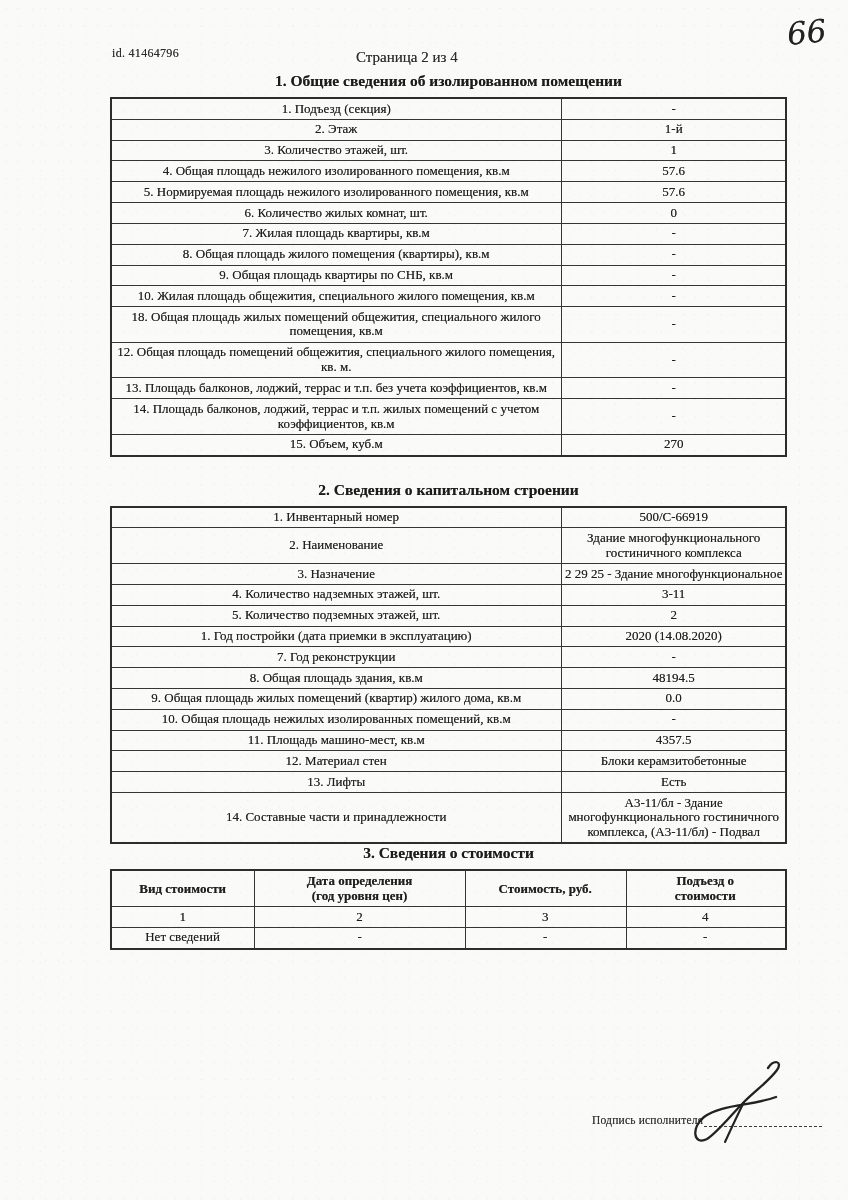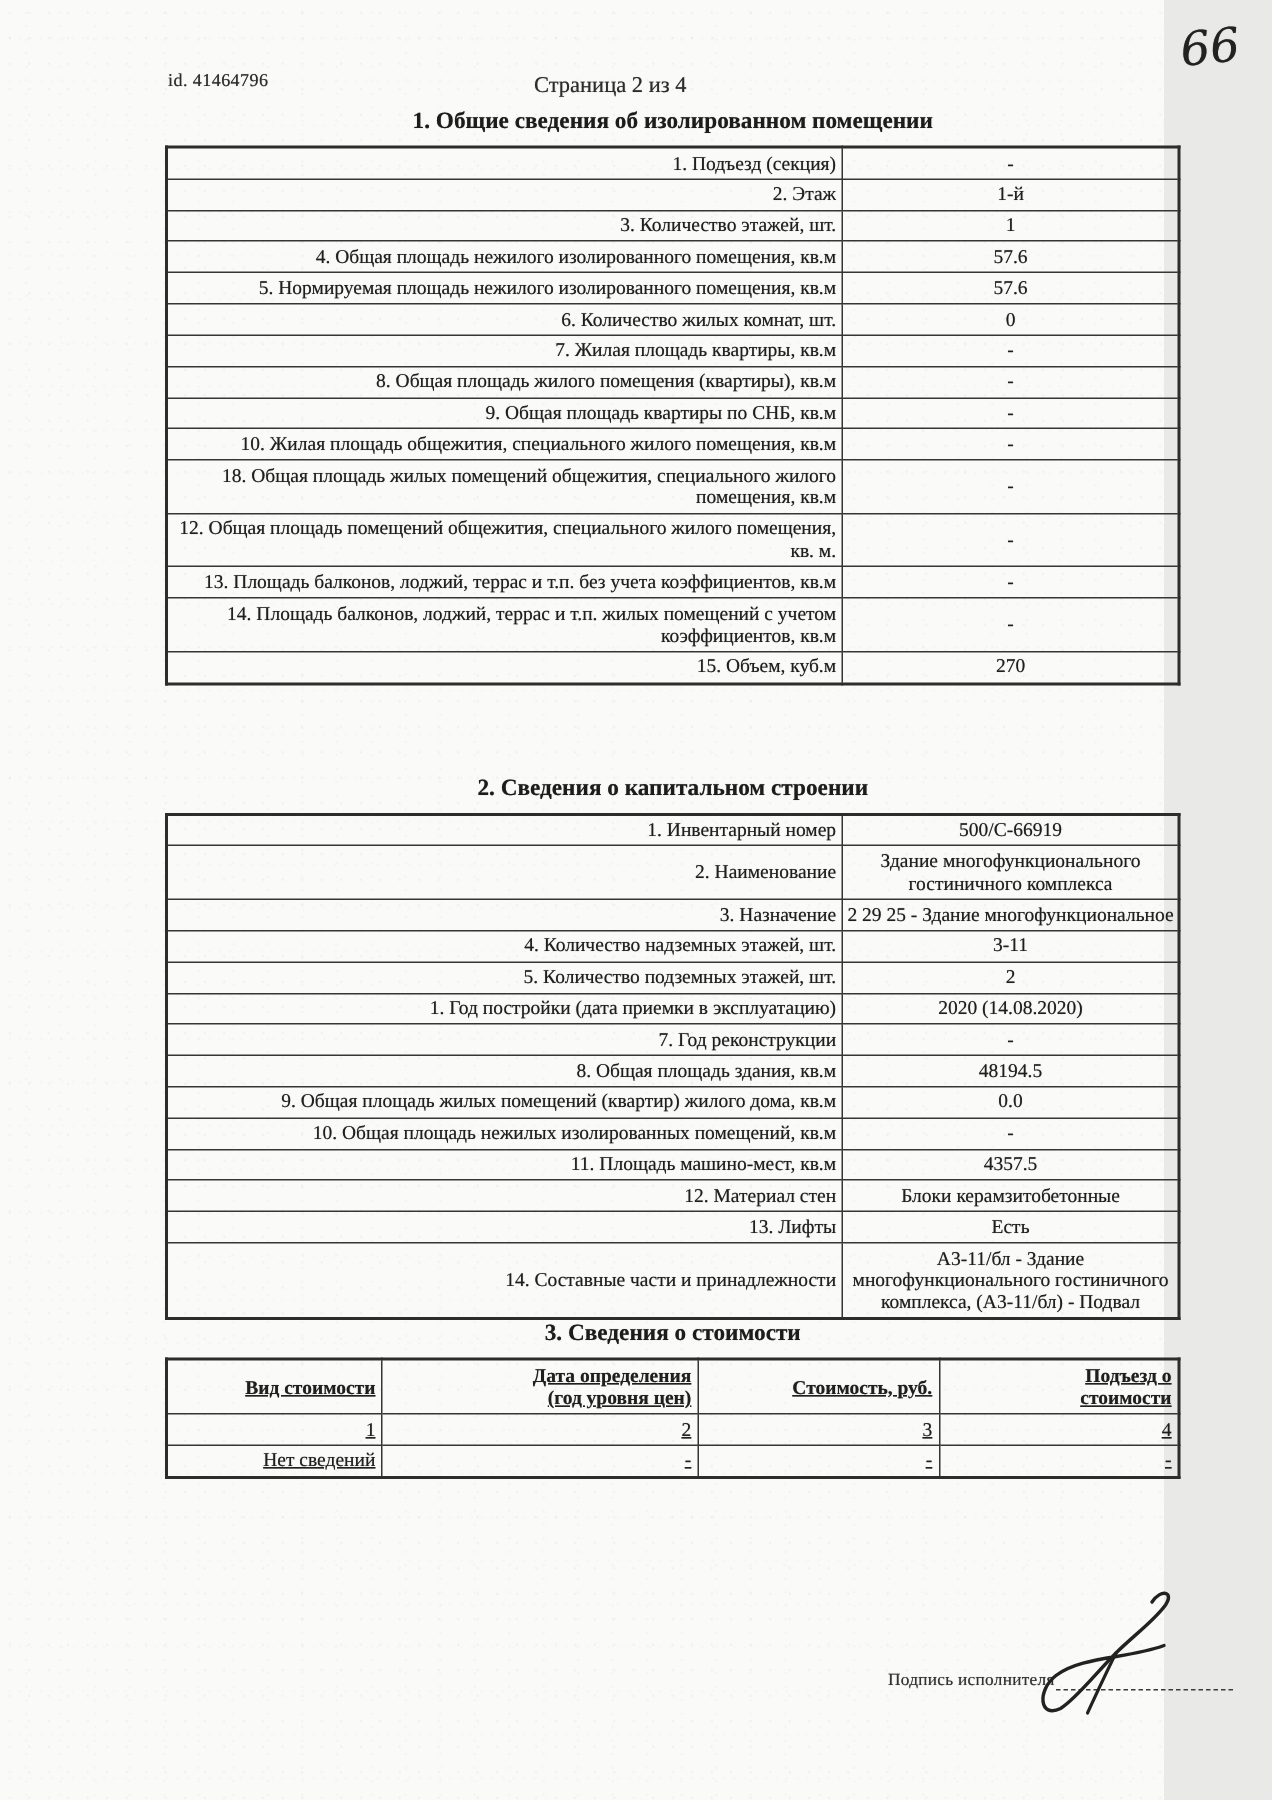--- a/index.html
+++ b/index.html
@@ -5,21 +5,21 @@
   html,body{margin:0;padding:0;}
   body{
     width:848px;height:1200px;
     background:#e9e9e7;
     font-family:"Liberation Serif", serif;
     color:#1f1f1f;
     position:relative;
     overflow:hidden;
   }
   .page{
-    position:absolute;left:0;top:0;width:776px;height:1200px;
+    position:absolute;left:0;top:0;width:848px;height:1200px;
     background-color:#fafaf8;
     background-image:
       radial-gradient(circle, rgba(70,70,70,.055) .6px, transparent 1.1px),
       radial-gradient(circle, rgba(70,70,70,.04) .6px, transparent 1.1px),
       radial-gradient(circle, rgba(70,70,70,.03) .5px, transparent 1px);
     background-size:13px 17px, 23px 9px, 7px 29px;
     background-position:0 0, 6px 4px, 3px 11px;
   }
   .scan-text{ text-shadow:0 0 .5px rgba(20,20,20,.6); }
 
@@ -46,49 +46,49 @@
     position:absolute;left:110px;top:0;width:677px;
   }
   .section-title{
     text-align:center;
     font-weight:bold;
     font-size:15.5px;
     color:#1c1c1c;
     margin:0 0 7px 0;
   }
   .title-1{margin-top:72px;}
-  .title-2{margin-top:60px;}
+  .title-2{margin-top:24px;}
   .title-3{}
 
   table{
     width:100%;
     border-collapse:collapse;
     table-layout:fixed;
   }
   .info-table, .cost-table{
     border:2.5px solid #2d2d2d;
   }
   td{
     border:1.5px solid #353535;
     font-size:13px;
     line-height:1.14;
     padding:2.5px 4px 2.5px 3px;
     vertical-align:middle;
     color:#1f1f1f;
   }
-  .info-table .lbl{ text-align:right; }
+  .info-table .lbl{ text-align:center; }
   .info-table .val{ text-align:center; padding-left:2px;padding-right:2px; }
   .info-table col.c-label{ width:66.8%; }
   .info-table col.c-value{ width:33.2%; }
 
   .cost-table col.c1{ width:21.3%; }
   .cost-table col.c2{ width:31.2%; }
   .cost-table col.c3{ width:23.8%; }
   .cost-table col.c4{ width:23.7%; }
-  .cost-table td{ text-align:right;text-decoration:underline; }
+  .cost-table td{ text-align:center; }
   .cost-table .hdr{
     font-weight:bold;
     white-space:pre-line;
     line-height:1.1;
     padding-top:3px;padding-bottom:3px;
   }
 
   
   .signature-block{
     position:absolute;left:592px;top:1100px;width:250px;height:110px;

